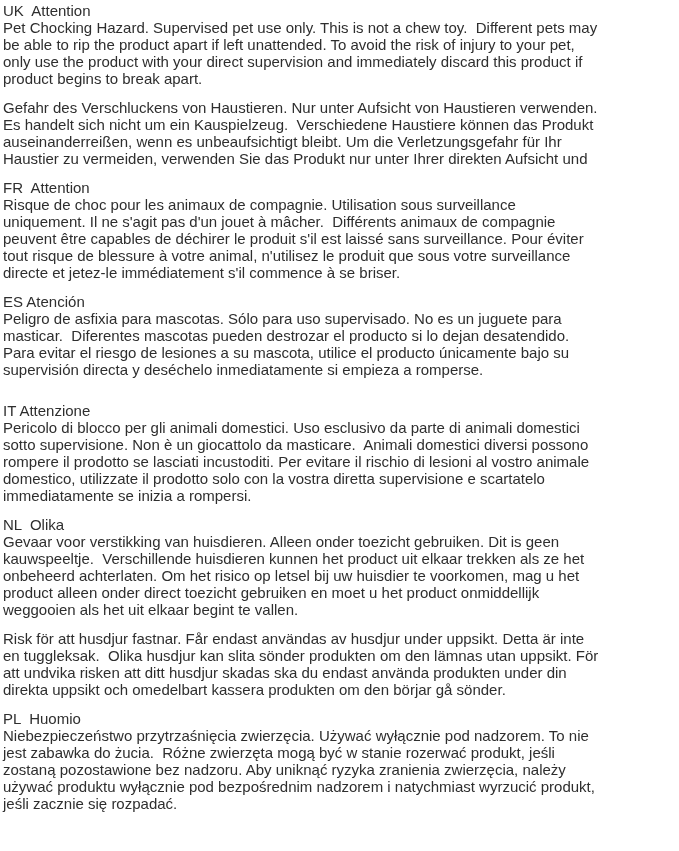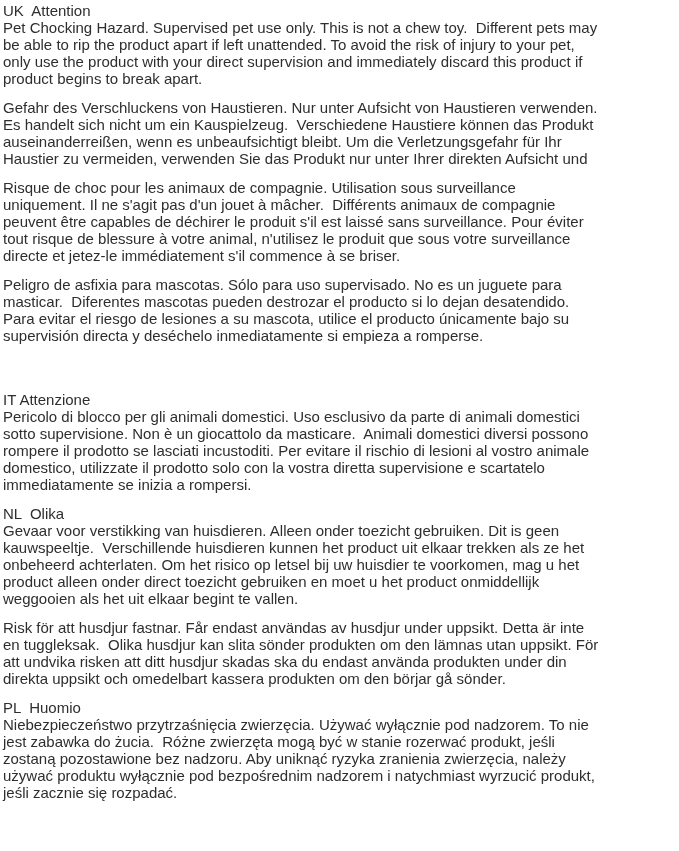--- a/index.html
+++ b/index.html
@@ -20,21 +20,21 @@
     overflow: hidden;
   }
   .section {
     margin: 12px 0 0 0;
   }
   .section:first-child {
     margin-top: 0;
   }
   
   .section:nth-child(5) {
-    margin-top: 47px;
+    margin-top: 24px;
   }
   .section-heading,
   .section-body {
     margin: 0;
     white-space: pre-wrap;
     font-weight: normal;
     font-size: 15px;
     line-height: 17px;
   }
 </style>
@@ -43,23 +43,25 @@
 
 <main class="doc">
     <section class="section">
       <h2 class="section-heading">UK  Attention</h2>
       <p class="section-body">Pet Chocking Hazard. Supervised pet use only. This is not a chew toy.  Different pets may be able to rip the product apart if left unattended. To avoid the risk of injury to your pet, only use the product with your direct supervision and immediately discard this product if product begins to break apart.</p>
     </section>
     <section class="section">
       <p class="section-body">Gefahr des Verschluckens von Haustieren. Nur unter Aufsicht von Haustieren verwenden. Es handelt sich nicht um ein Kauspielzeug.  Verschiedene Haustiere können das Produkt auseinanderreißen, wenn es unbeaufsichtigt bleibt. Um die Verletzungsgefahr für Ihr Haustier zu vermeiden, verwenden Sie das Produkt nur unter Ihrer direkten Aufsicht und</p>
     </section>
     <section class="section">
+      <h2 class="section-heading">FR  Attention</h2>
       <p class="section-body">Risque de choc pour les animaux de compagnie. Utilisation sous surveillance uniquement. Il ne s'agit pas d'un jouet à mâcher.  Différents animaux de compagnie peuvent être capables de déchirer le produit s'il est laissé sans surveillance. Pour éviter tout risque de blessure à votre animal, n'utilisez le produit que sous votre surveillance directe et jetez-le immédiatement s'il commence à se briser.</p>
     </section>
     <section class="section">
+      <h2 class="section-heading">ES Atención</h2>
       <p class="section-body">Peligro de asfixia para mascotas. Sólo para uso supervisado. No es un juguete para masticar.  Diferentes mascotas pueden destrozar el producto si lo dejan desatendido. Para evitar el riesgo de lesiones a su mascota, utilice el producto únicamente bajo su supervisión directa y deséchelo inmediatamente si empieza a romperse.</p>
     </section>
     <section class="section">
       <h2 class="section-heading">IT Attenzione</h2>
       <p class="section-body">Pericolo di blocco per gli animali domestici. Uso esclusivo da parte di animali domestici sotto supervisione. Non è un giocattolo da masticare.  Animali domestici diversi possono rompere il prodotto se lasciati incustoditi. Per evitare il rischio di lesioni al vostro animale domestico, utilizzate il prodotto solo con la vostra diretta supervisione e scartatelo immediatamente se inizia a rompersi.</p>
     </section>
     <section class="section">
       <h2 class="section-heading">NL  Olika</h2>
       <p class="section-body">Gevaar voor verstikking van huisdieren. Alleen onder toezicht gebruiken. Dit is geen kauwspeeltje.  Verschillende huisdieren kunnen het product uit elkaar trekken als ze het onbeheerd achterlaten. Om het risico op letsel bij uw huisdier te voorkomen, mag u het product alleen onder direct toezicht gebruiken en moet u het product onmiddellijk weggooien als het uit elkaar begint te vallen.</p>
     </section>

